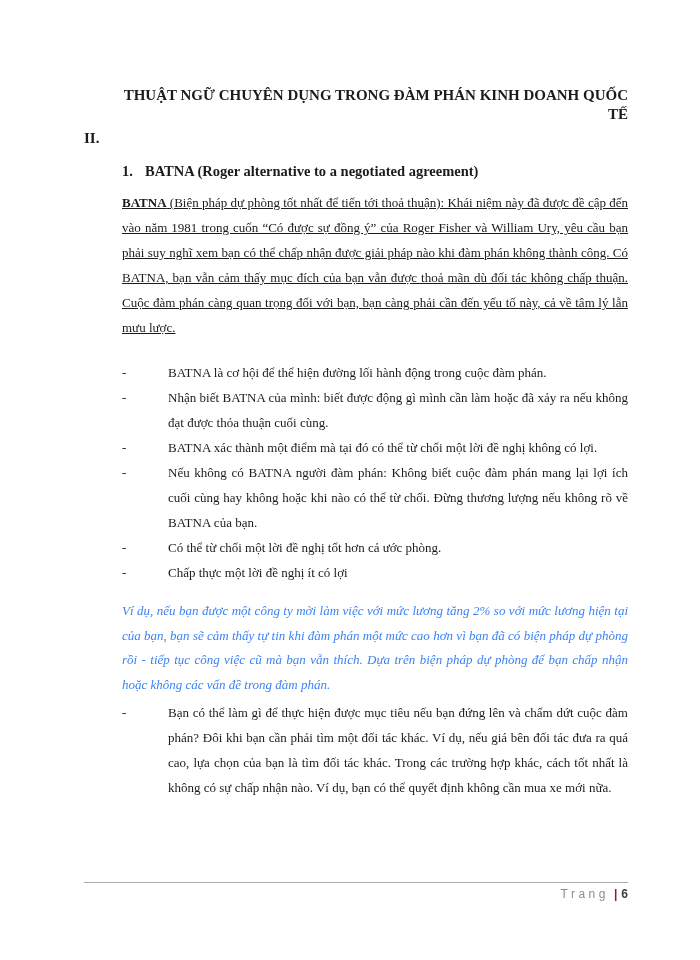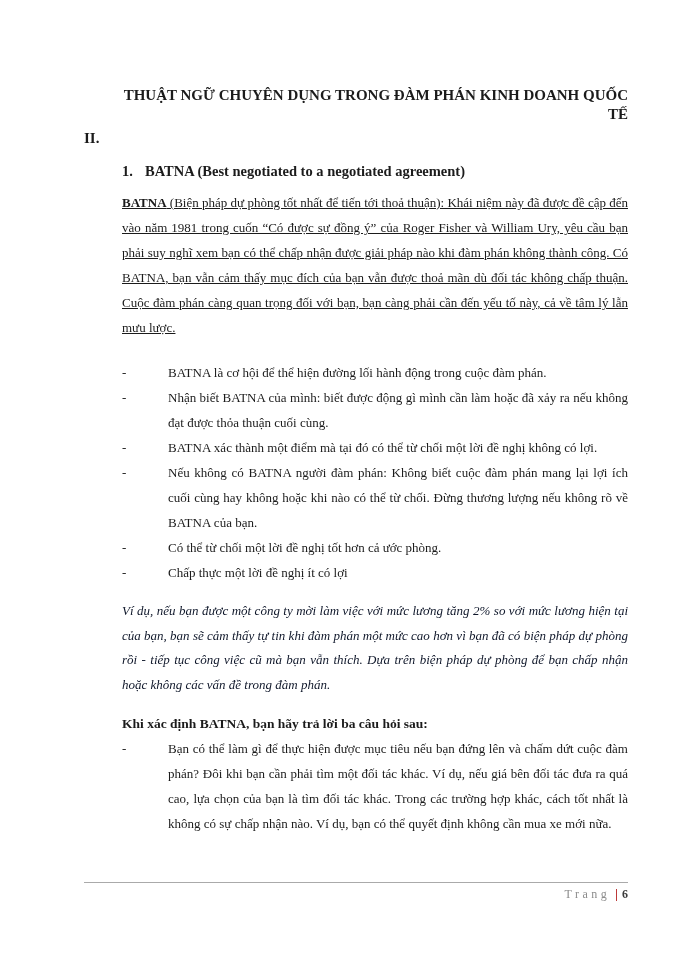--- a/index.html
+++ b/index.html
@@ -26,47 +26,47 @@
   .body-p b { font-weight:bold; }
 
   .bullets { margin:20px 0 0 38px; }
   .bullets.q { margin-top:3px; }
   .bullet { display:flex; font-size:13px; line-height:25px; }
   .dash { width:23px; flex-shrink:0; }
   .btext { flex:1; text-align:justify;margin-left:23px; }
 
   .example {
     margin:14px 0 0 38px; font-size:13px; line-height:24.5px;
-    font-style:italic; color:#0f172a; text-align:justify;
+    font-style:italic; color:#3b82f6; text-align:justify;
   }
 
   .h3 { margin:17px 0 0 38px; font-weight:bold; font-size:13.5px; line-height:19px; }
 
   .footer {
     position:absolute; left:84px; right:72px; top:882px;
     border-top:1px solid #aaaaaa; padding-top:4px; text-align:right;
-    font-family:Liberation Serif, serif; font-size:12px; line-height:15px;
+    font-family:Liberation Sans, sans-serif; font-size:12px; line-height:15px;
   }
   .f-label { color:#8c8c8c; letter-spacing:3.5px; margin-right:5px; }
   .f-pipe  { color:#b01010; font-weight:bold; margin-right:4px; }
   .f-num   { color:#3c3c3c; font-weight:bold; }
 </style>
 </head>
 <body>
 
 <div class="content">
 
   <div class="h1">
     <span class="h1-num">II.</span>
     <span class="h1-title">THUẬT NGỮ CHUYÊN DỤNG TRONG ĐÀM PHÁN KINH DOANH QUỐC TẾ</span>
   </div>
 
   <div class="h2">
     <span class="h2-num">1.</span>
-    <span class="h2-title">BATNA (Best negotiated to a negotiated agreement)</span>
+    <span class="h2-title">BATNA (Roger alternative to a negotiated agreement)</span>
   </div>
 
   <p class="body-p"><b>BATNA</b><span> (Biện pháp dự phòng tốt nhất để tiến tới thoả thuận): Khái niệm này đã được đề cập đến vào năm 1981 trong cuốn “Có được sự đồng ý” của Roger Fisher và William Ury, yêu cầu bạn phải suy nghĩ xem bạn có thể chấp nhận được giải pháp nào khi đàm phán không thành công. Có BATNA, bạn vẫn cảm thấy mục đích của bạn vẫn được thoả mãn dù đối tác không chấp thuận. Cuộc đàm phán càng quan trọng đối với bạn, bạn càng phải cần đến yếu tố này, cả về tâm lý lẫn mưu lược.</span></p>
 
   <div class="bullets">
 
       <div class="bullet">
         <span class="dash">-</span>
         <span class="btext">BATNA là cơ hội để thể hiện đường lối hành động trong cuộc đàm phán.</span>
       </div>
@@ -92,21 +92,20 @@
       </div>
 
       <div class="bullet">
         <span class="dash">-</span>
         <span class="btext">Chấp thực một lời đề nghị ít có lợi</span>
       </div>
     </div>
 
   <p class="example">Ví dụ, nếu bạn được một công ty mời làm việc với mức lương tăng 2% so với mức lương hiện tại của bạn, bạn sẽ cảm thấy tự tin khi đàm phán một mức cao hơn vì bạn đã có biện pháp dự phòng rồi - tiếp tục công việc cũ mà bạn vẫn thích. Dựa trên biện pháp dự phòng để bạn chấp nhận hoặc không các vấn đề trong đàm phán.</p>
 
-  <p class="h3">Khi xác định BATNA, bạn hãy trả lời ba câu hỏi sau:</p>
 
   <div class="bullets q">
 
       <div class="bullet">
         <span class="dash">-</span>
         <span class="btext">Bạn có thể làm gì để thực hiện được mục tiêu nếu bạn đứng lên và chấm dứt cuộc đàm phán? Đôi khi bạn cần phải tìm một đối tác khác. Ví dụ, nếu giá bên đối tác đưa ra quá cao, lựa chọn của bạn là tìm đối tác khác. Trong các trường hợp khác, cách tốt nhất là không có sự chấp nhận nào. Ví dụ, bạn có thể quyết định không cần mua xe mới nữa.</span>
       </div>
     </div>
 
 </div>

